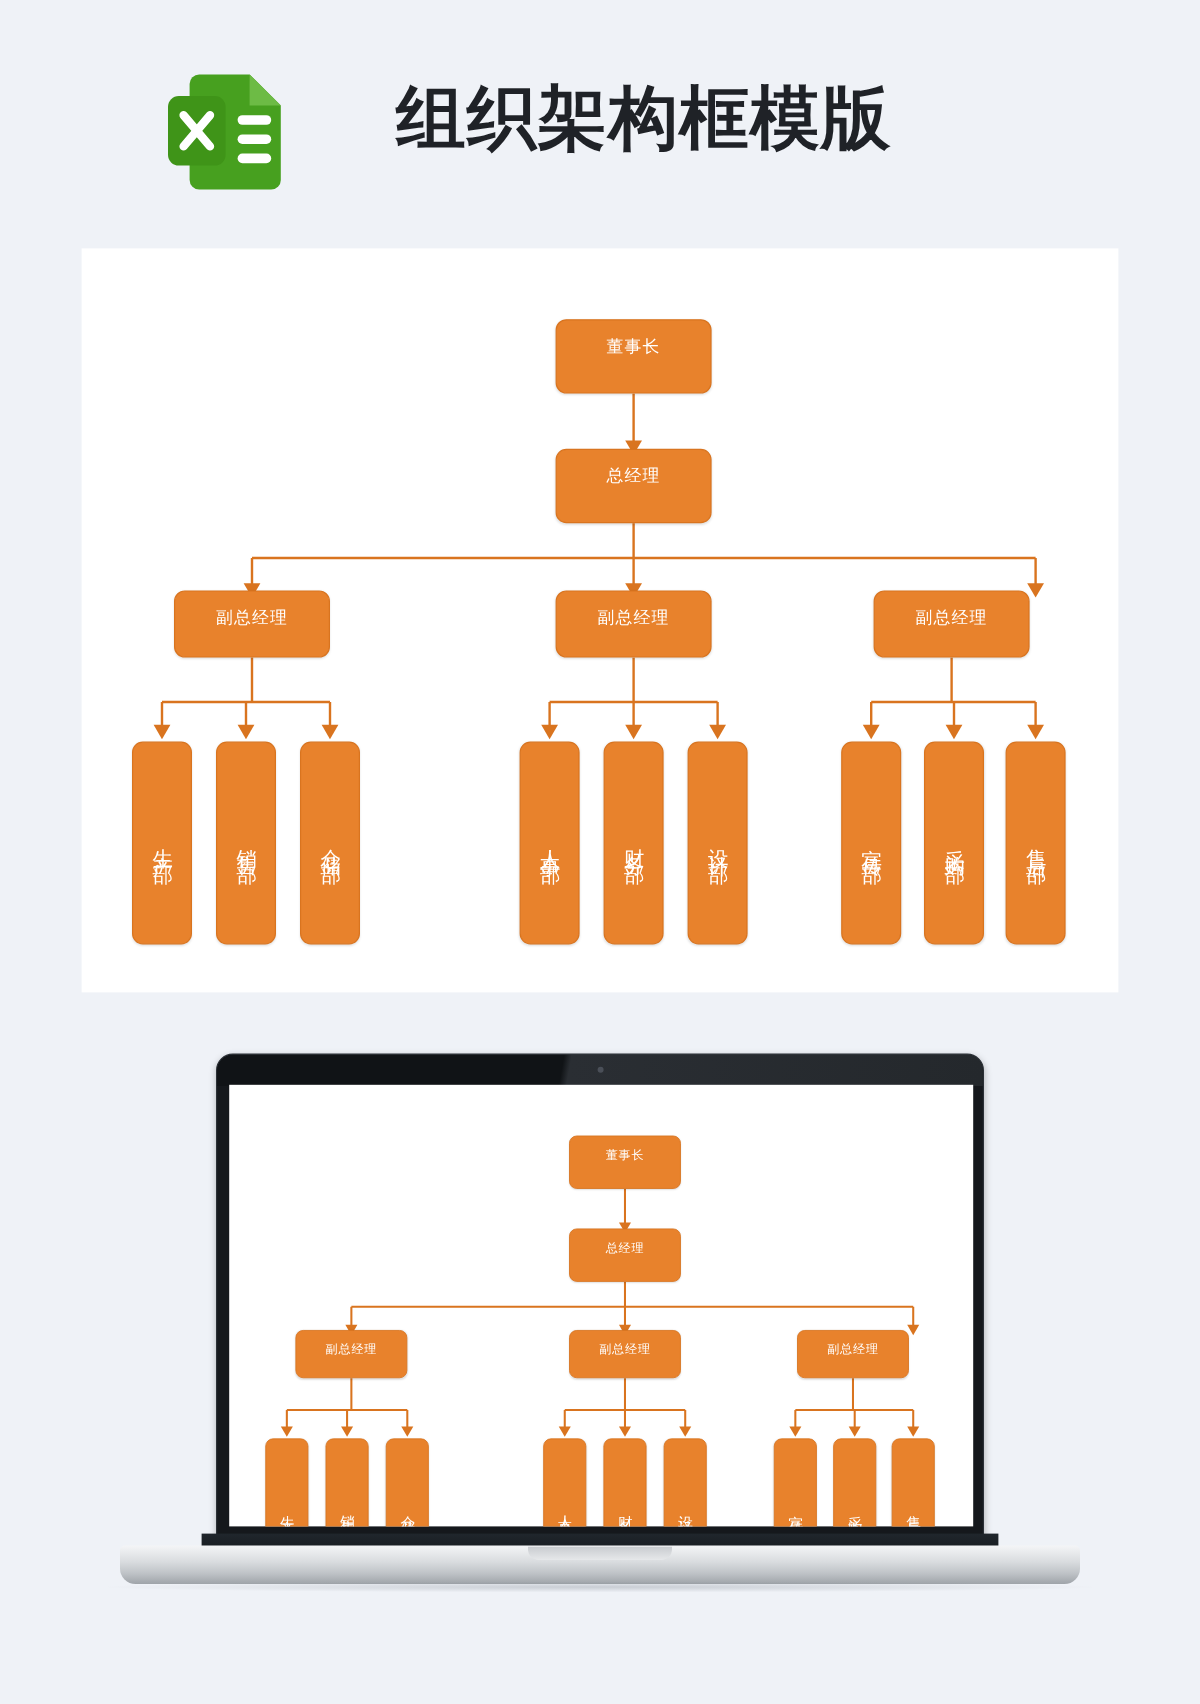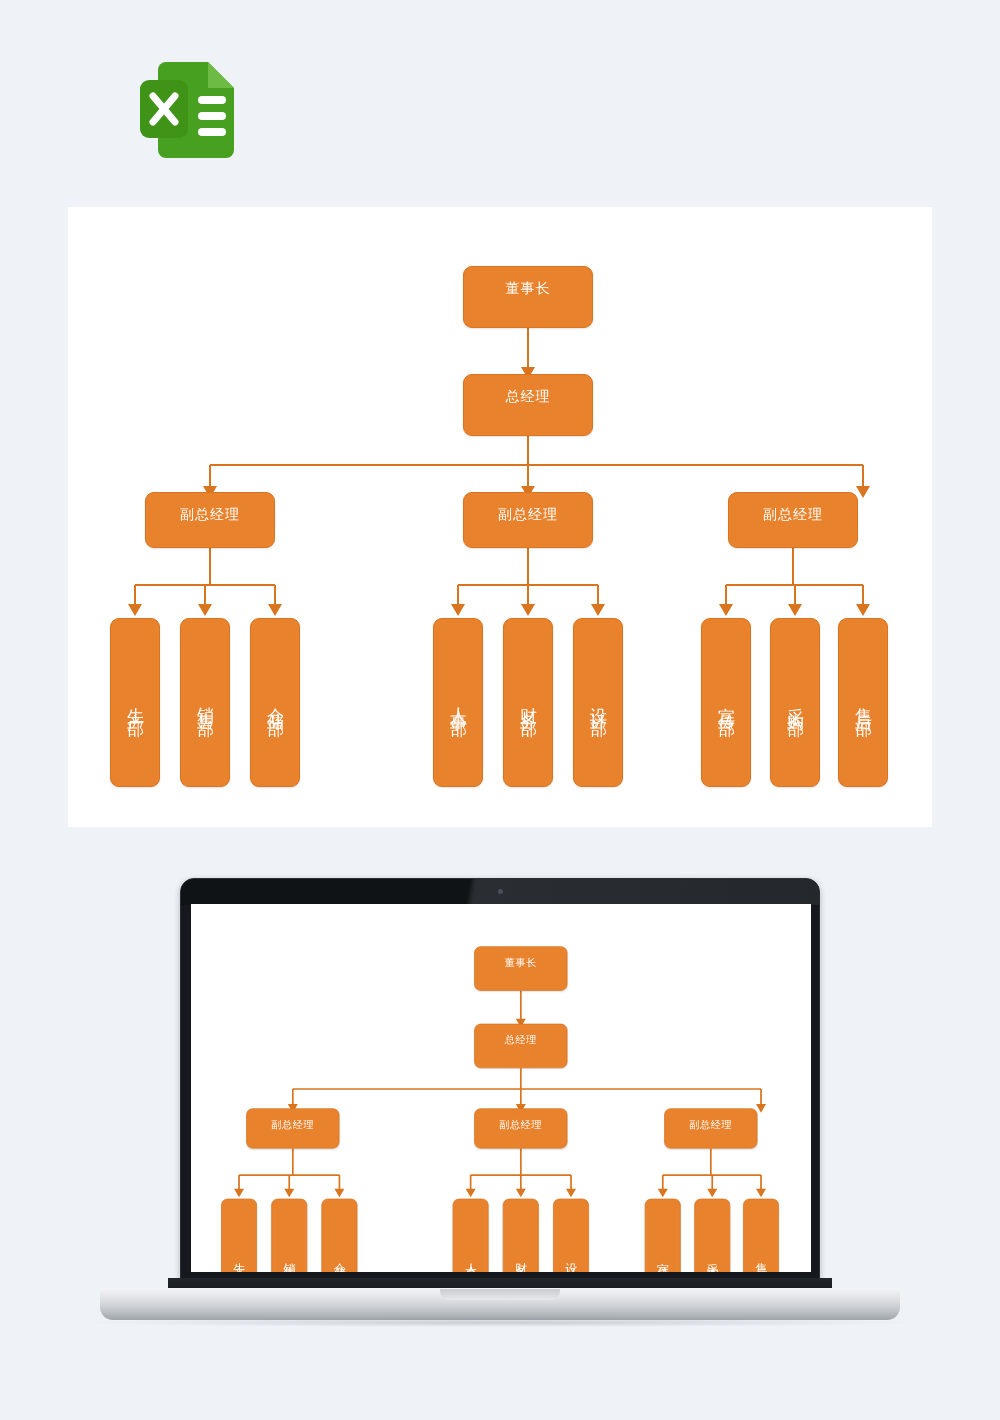--- a/index.html
+++ b/index.html
@@ -100,20 +100,21 @@
       <rect x="58" y="54" width="28" height="8" rx="4" fill="#ffffff"></rect>
       <rect x="58" y="70" width="28" height="8" rx="4" fill="#ffffff"></rect>
       <rect x="0" y="22" width="48" height="58" rx="9" fill="#3f9418"></rect>
       <g stroke="#ffffff" stroke-width="7" stroke-linecap="round">
         <line x1="13" y1="38" x2="35" y2="64"></line>
         <line x1="35" y1="38" x2="13" y2="64"></line>
       </g>
     </svg>
   </div>
 
+  <div id="page-title">组织架构框模版</div>
 </div>
 
 <div id="chart-card">
   <div class="org-canvas">
 
     <svg class="conn" width="864" height="620">
       <g stroke="#d9741f" stroke-width="2" fill="none">
 
         <line x1="460" y1="121" x2="460" y2="163"></line>
 

